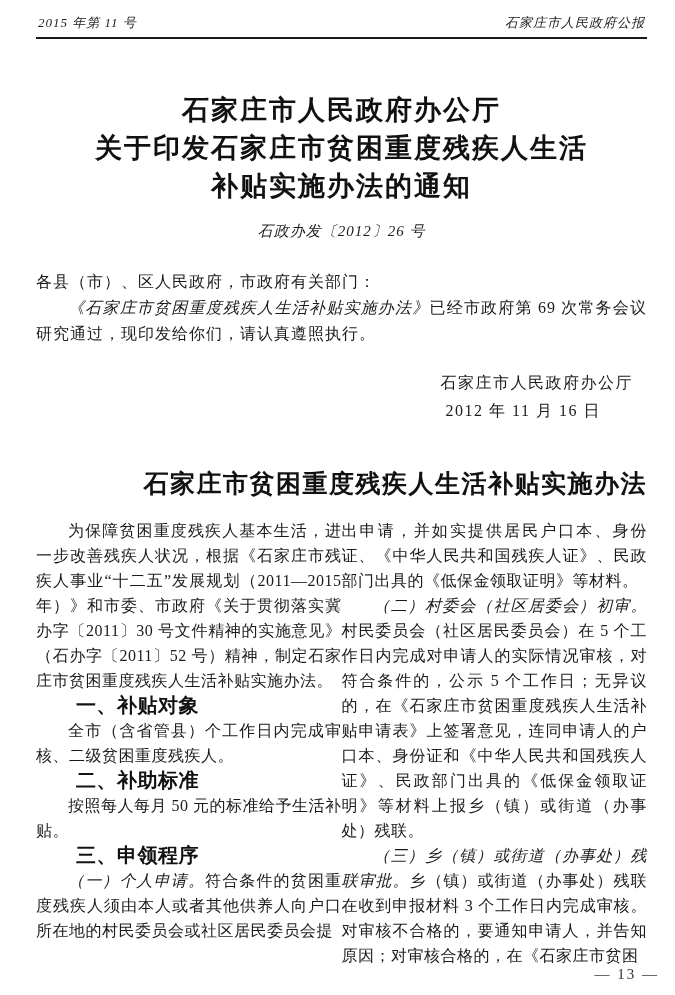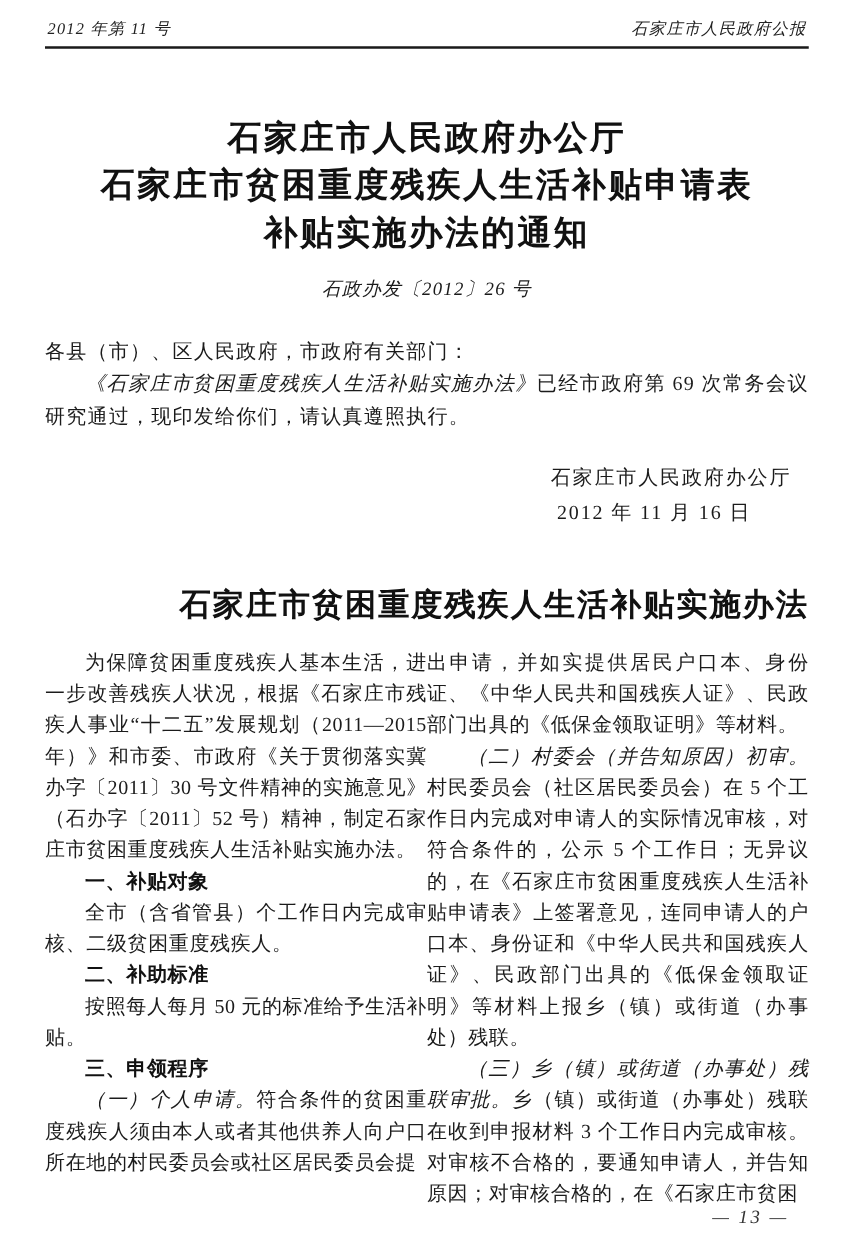--- a/index.html
+++ b/index.html
@@ -89,53 +89,52 @@
     flex: 1 1 0;
     font-size: 16px;
     line-height: 25px;
     letter-spacing: 0.5px;
     text-align: justify;
   }
   .col p { margin: 0; }
   .col .indent { text-indent: 2em; }
   .col h3.sec-heading {
     font-family: "Liberation Sans", "DejaVu Sans", sans-serif;
-    font-size: 16px;
+    font-size: 20px;
     font-weight: bold;
     text-indent: 2em;
     line-height: 25px;
     color: #111;
   }
   .kai { font-style: italic; }
   
   .page-footer {
     position: absolute;
-    right: 44px;
+    right: 16px;
     bottom: 12px;
     font-size: 15px;
     letter-spacing: 2px;
     color: #333;
-    font-style: italic;
   }
 </style>
 </head>
 <body>
 
 <div class="page">
 
   <div class="running-head">
-    <span>2012 年第 11 号</span>
+    <span>2015 年第 11 号</span>
     <span>石家庄市人民政府公报</span>
   </div>
   <hr class="head-rule">
 
   <section>
     <h1 class="notice-title">
       <span>石家庄市人民政府办公厅</span><br>
-      <span>石家庄市贫困重度残疾人生活补贴申请表</span><br>
+      <span>关于印发石家庄市贫困重度残疾人生活</span><br>
       <span>补贴实施办法的通知</span>
     </h1>
     <div class="doc-number">石政办发〔2012〕26 号</div>
     <p class="salutation">各县（市）、区人民政府，市政府有关部门：</p>
     <p class="notice-body" id="notice-body"><span class="kai">《石家庄市贫困重度残疾人生活补贴实施办法》</span><span>已经市政府第 69 次常务会议研究通过，现印发给你们，请认真遵照执行。</span></p>
     <div class="signature">
       <div class="signer">石家庄市人民政府办公厅</div>
       <div class="sign-date">2012 年 11 月 16 日</div>
     </div>
   </section>
@@ -147,21 +146,21 @@
           <p class="indent"><span>为保障贫困重度残疾人基本生活，进一步改善残疾人状况，根据《石家庄市残疾人事业“十二五”发展规划（2011—2015 年）》和市委、市政府《关于贯彻落实冀办字〔2011〕30 号文件精神的实施意见》（石办字〔2011〕52 号）精神，制定石家庄市贫困重度残疾人生活补贴实施办法。</span></p>
           <h3 class="sec-heading">一、补贴对象</h3>
           <p class="indent"><span>全市（含省管县）个工作日内完成审核、二级贫困重度残疾人。</span></p>
           <h3 class="sec-heading">二、补助标准</h3>
           <p class="indent"><span>按照每人每月 50 元的标准给予生活补贴。</span></p>
           <h3 class="sec-heading">三、申领程序</h3>
           <p class="indent"><span class="kai">（一）个人申请。</span><span>符合条件的贫困重度残疾人须由本人或者其他供养人向户口所在地的村民委员会或社区居民委员会提</span></p>
         </div>
       <div class="col" id="col-right">
           <p class=""><span>出申请，并如实提供居民户口本、身份证、《中华人民共和国残疾人证》、民政部门出具的《低保金领取证明》等材料。</span></p>
-          <p class="indent"><span class="kai">（二）村委会（并告知原因）初审。</span><span>村民委员会（社区居民委员会）在 5 个工作日内完成对申请人的实际情况审核，对符合条件的，公示 5 个工作日；无异议的，在《石家庄市贫困重度残疾人生活补贴申请表》上签署意见，连同申请人的户口本、身份证和《中华人民共和国残疾人证》、民政部门出具的《低保金领取证明》等材料上报乡（镇）或街道（办事处）残联。</span></p>
+          <p class="indent"><span class="kai">（二）村委会（社区居委会）初审。</span><span>村民委员会（社区居民委员会）在 5 个工作日内完成对申请人的实际情况审核，对符合条件的，公示 5 个工作日；无异议的，在《石家庄市贫困重度残疾人生活补贴申请表》上签署意见，连同申请人的户口本、身份证和《中华人民共和国残疾人证》、民政部门出具的《低保金领取证明》等材料上报乡（镇）或街道（办事处）残联。</span></p>
           <p class="indent"><span class="kai">（三）乡（镇）或街道（办事处）残联审批。</span><span>乡（镇）或街道（办事处）残联在收到申报材料 3 个工作日内完成审核。对审核不合格的，要通知申请人，并告知原因；对审核合格的，在《石家庄市贫困</span></p>
         </div>
     </div>
   </section>
 
   <div class="page-footer">— 13 —</div>
 
 </div>
 
 </body></html>

